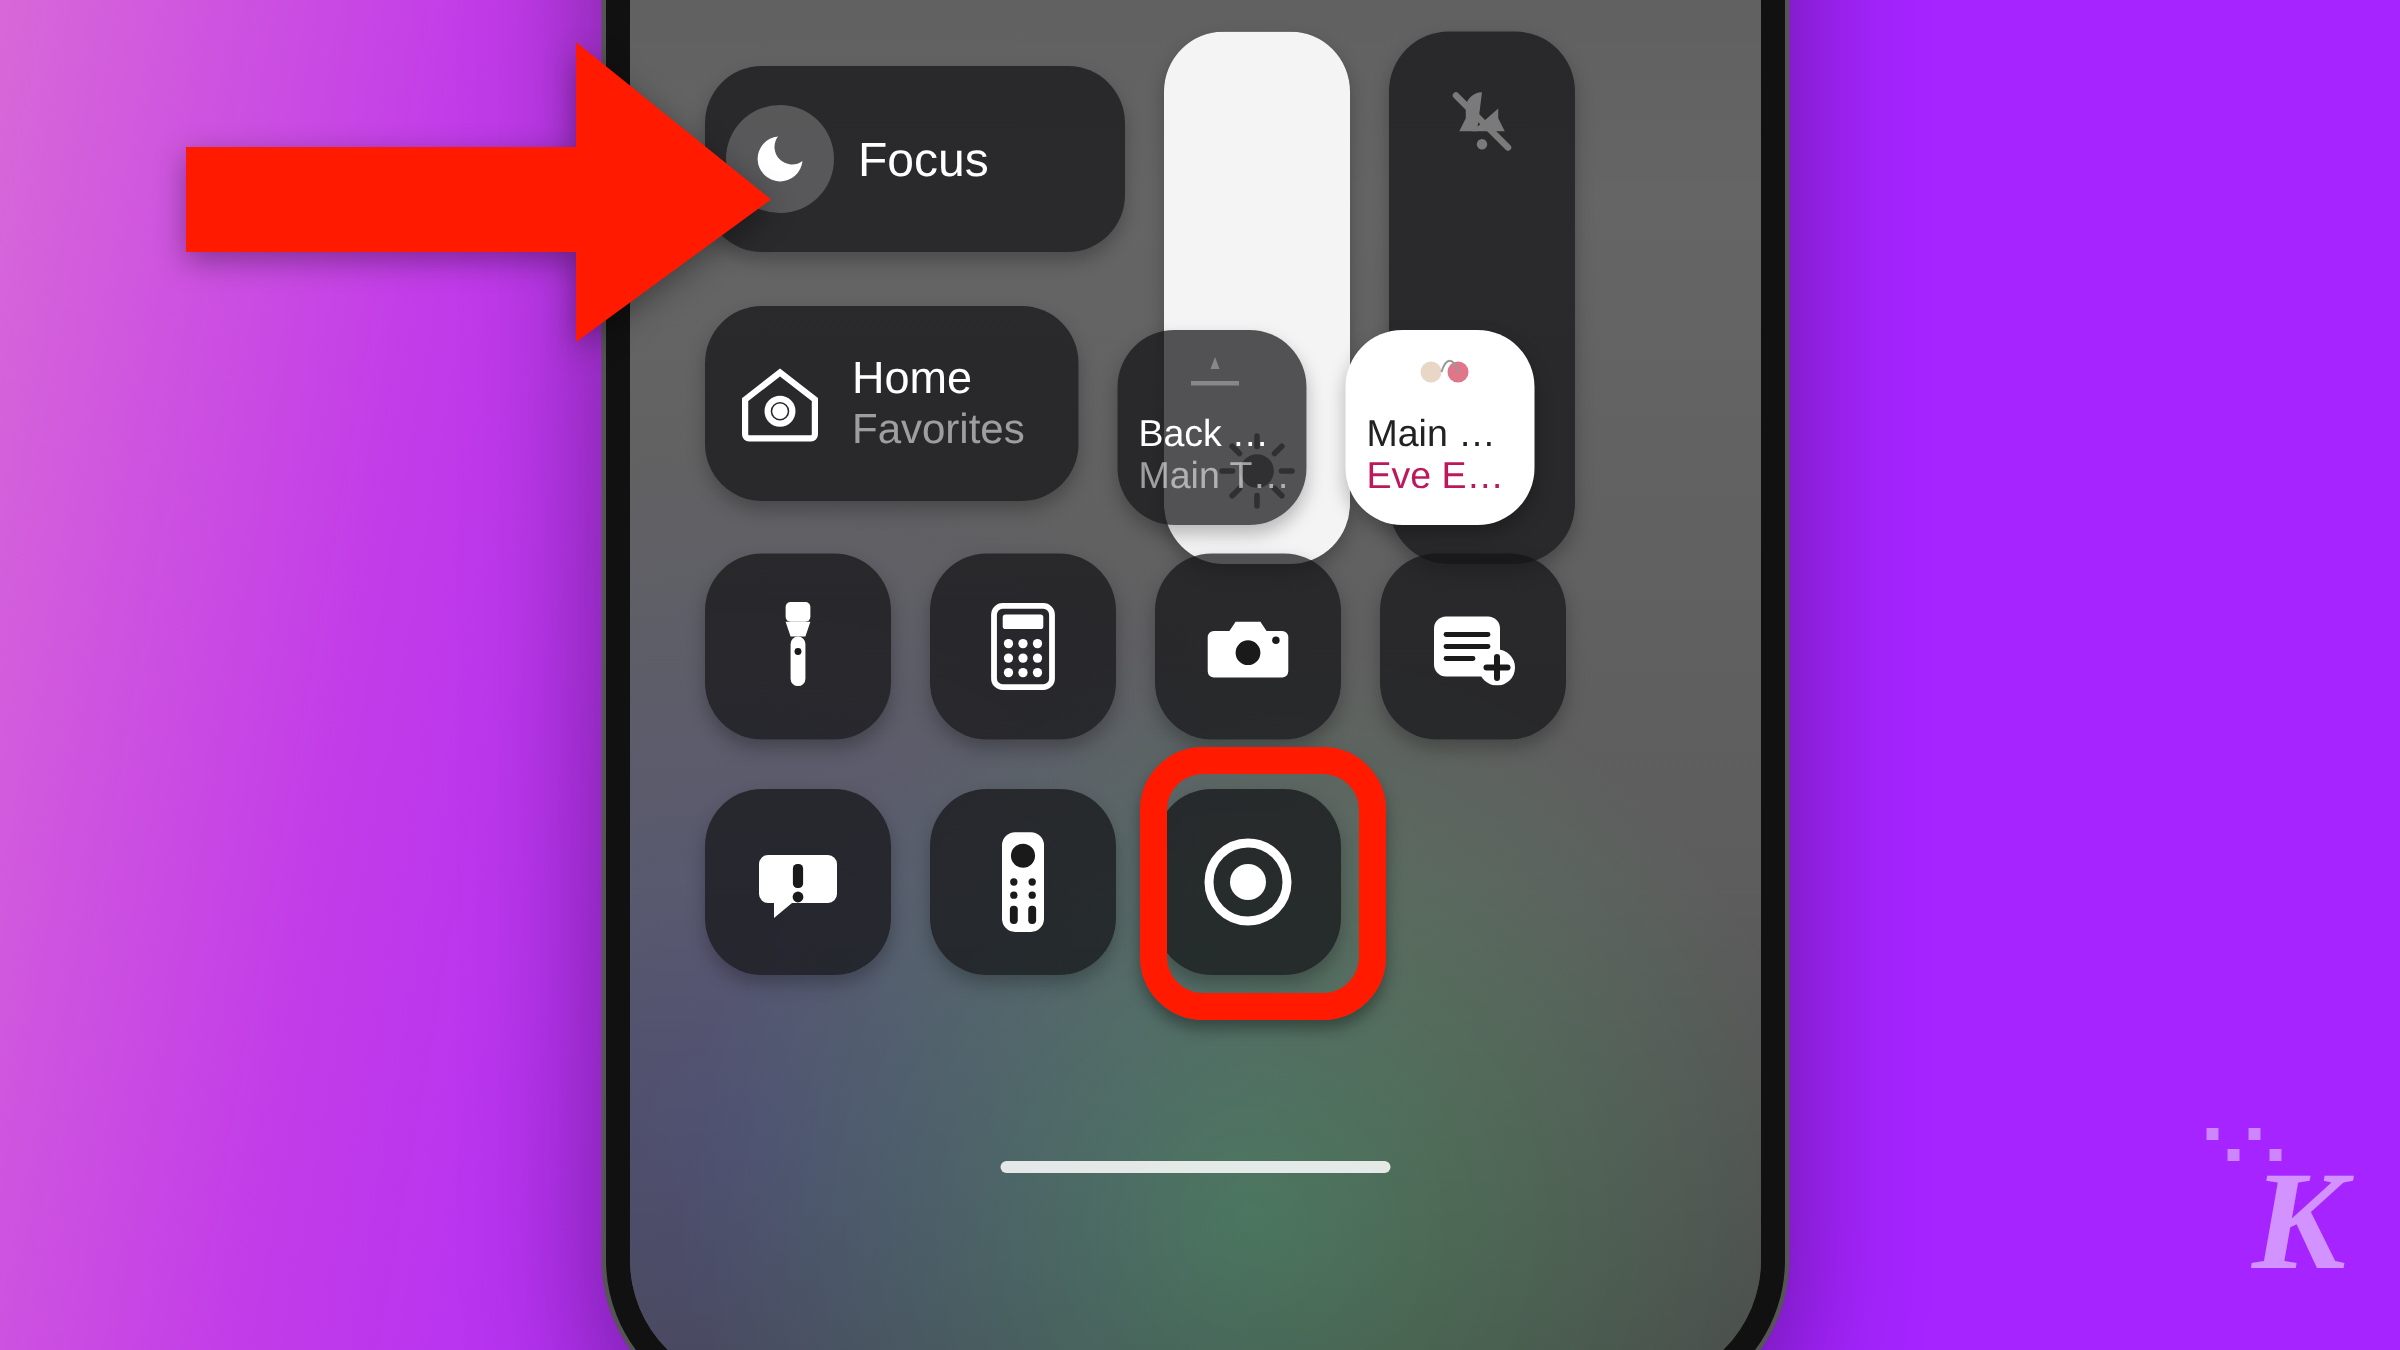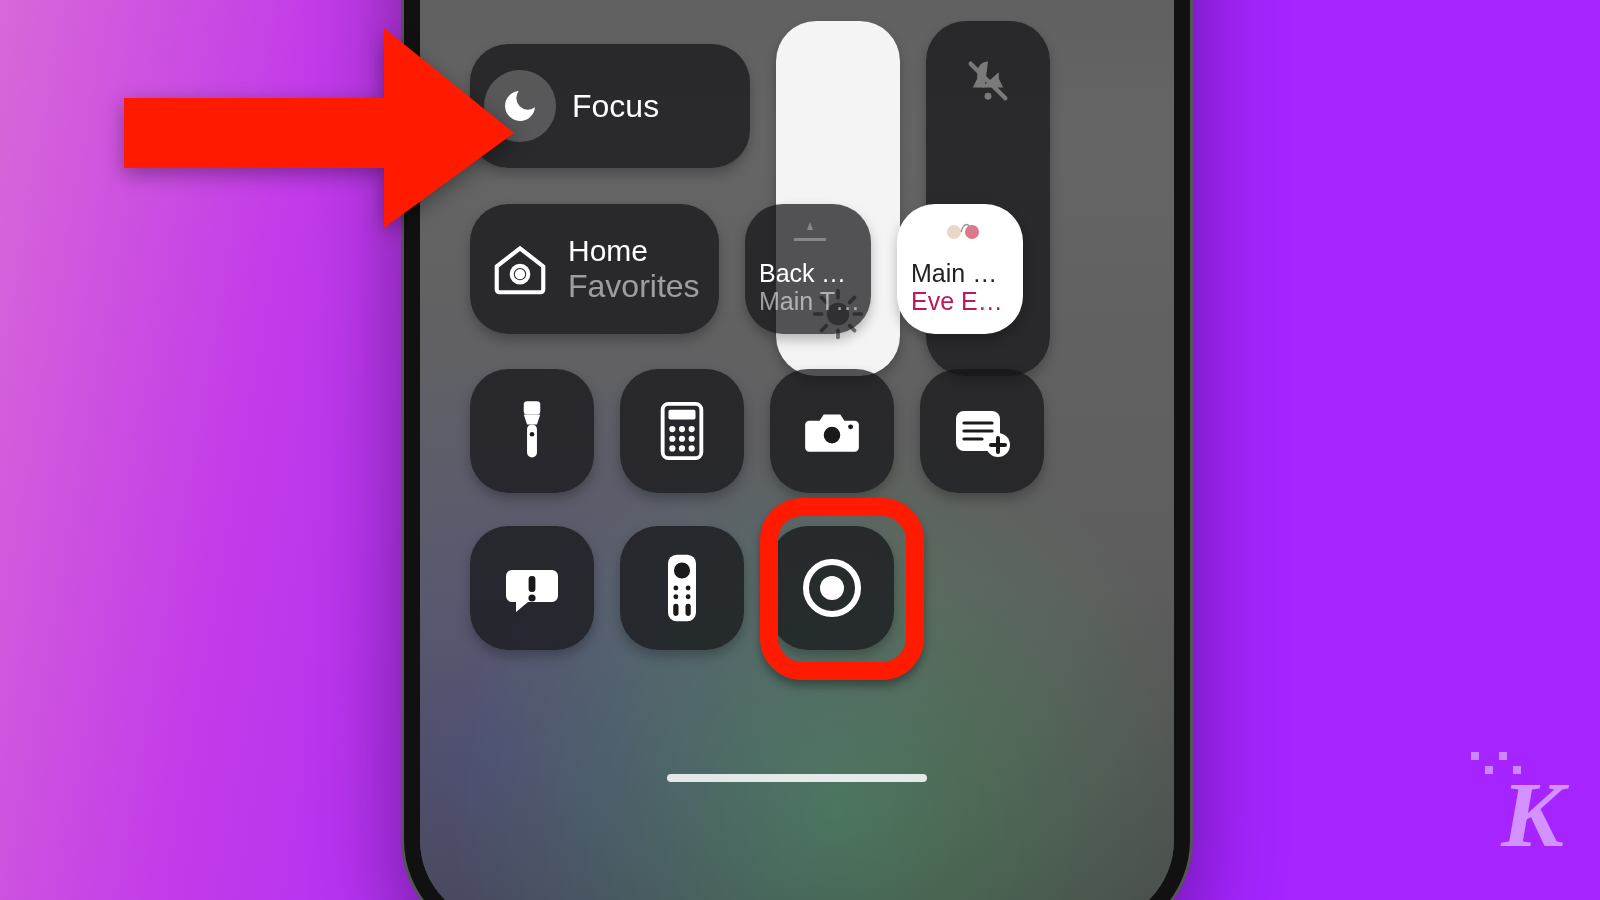--- a/index.html
+++ b/index.html
@@ -45,31 +45,31 @@
     border-radius: 38px;
     box-shadow: 0 6px 12px rgba(0,0,0,0.25);
     display: flex;
     align-items: center;
     justify-content: center;
     color: #fff;
   }
   .tile-small { width: 124px; height: 124px; }
   .tile-wide  { width: 280px; height: 124px; justify-content: flex-start; padding-left: 14px; margin-top: 23px; }
   .home-wide  { width: 249px; height: 130px; justify-content: flex-start; padding-left: 14px; }
-  .tile-square { width: 126px; height: 130px; flex-direction: column; justify-content: flex-start; padding: 14px 10px 0 14px; }
+  .tile-square { width: 126px; height: 130px; flex-direction: column; justify-content: flex-start; padding: 14px 10px 0 14px; margin-top: 16px; }
   .tile-white { background: #fff; color: #222; }
   .icon-circle {
     width: 72px; height: 72px; border-radius: 50%;
     background: rgba(255,255,255,0.22);
     display: flex; align-items: center; justify-content: center;
     margin-right: 16px;
     flex: 0 0 auto;
   }
   .tile-label { font-size: 32px; font-weight: 500; color: #fff; }
-  .tile-sub   { font-size: 32px; color: rgba(255,255,255,0.55); line-height: 1.15; }
+  .tile-sub   { font-size: 28px; color: rgba(255,255,255,0.55); line-height: 1.15; }
   .home-labels { display: flex; flex-direction: column; }
   .square-img { width: 36px; height: 30px; margin-bottom: 12px; position: relative; }
   .sq-line1 { font-size: 25px; color: #fff; line-height: 1.1; overflow: hidden; white-space: nowrap; text-overflow: ellipsis; width: 100%; }
   .sq-line2 { font-size: 25px; color: rgba(255,255,255,0.55); line-height: 1.1; overflow: hidden; white-space: nowrap; text-overflow: ellipsis; width: 100%; }
   .tile-white .sq-line1 { color: #222; }
   .tile-white .sq-line2 { color: #be185d; }
 
   
   .slider {
     width: 124px; height: 355px;

